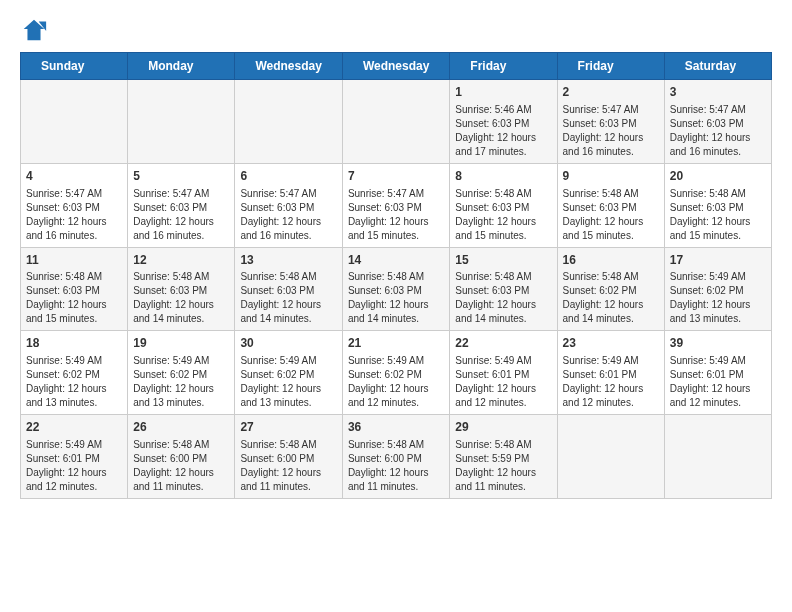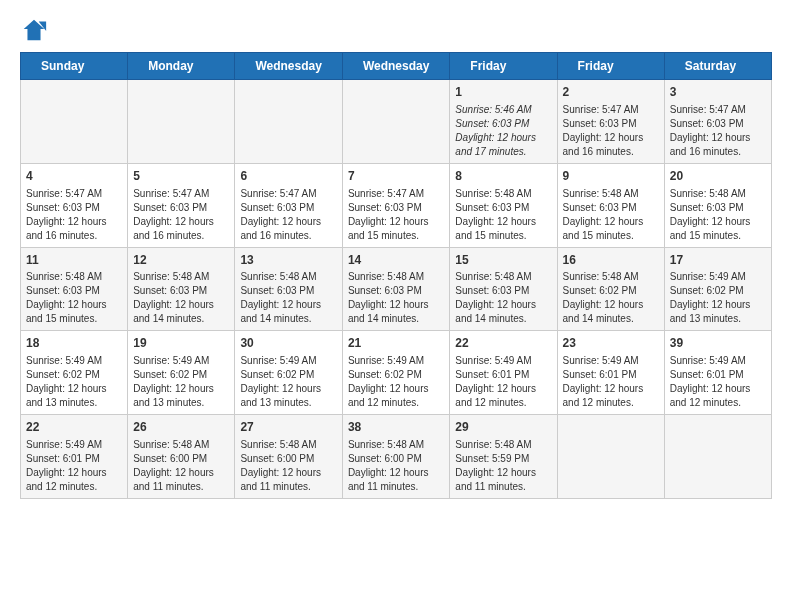--- a/index.html
+++ b/index.html
@@ -117,21 +117,21 @@
       </tr>
   </thead>
   <tbody id="calendar-body">
   <tr>
         <td></td>
         <td></td>
         <td></td>
         <td></td>
         <td>
           <span class="day-number">1</span>
-          <div class="day-info" style="white-space: pre-line; font-style: italic;">Sunrise: 5:46 AM
+          <div class="day-info" style="white-space: pre-line;">Sunrise: 5:46 AM
 Sunset: 6:03 PM
 Daylight: 12 hours and 17 minutes.</div>
         </td>
         <td>
           <span class="day-number">2</span>
           <div class="day-info" style="white-space: pre-line;">Sunrise: 5:47 AM
 Sunset: 6:03 PM
 Daylight: 12 hours and 16 minutes.</div>
         </td>
         <td>
@@ -286,21 +286,21 @@
 Sunset: 6:00 PM
 Daylight: 12 hours and 11 minutes.</div>
         </td>
         <td>
           <span class="day-number">27</span>
           <div class="day-info" style="white-space: pre-line;">Sunrise: 5:48 AM
 Sunset: 6:00 PM
 Daylight: 12 hours and 11 minutes.</div>
         </td>
         <td>
-          <span class="day-number">38</span>
+          <span class="day-number">36</span>
           <div class="day-info" style="white-space: pre-line;">Sunrise: 5:48 AM
 Sunset: 6:00 PM
 Daylight: 12 hours and 11 minutes.</div>
         </td>
         <td>
           <span class="day-number">29</span>
           <div class="day-info" style="white-space: pre-line;">Sunrise: 5:48 AM
 Sunset: 5:59 PM
 Daylight: 12 hours and 11 minutes.</div>
         </td>

